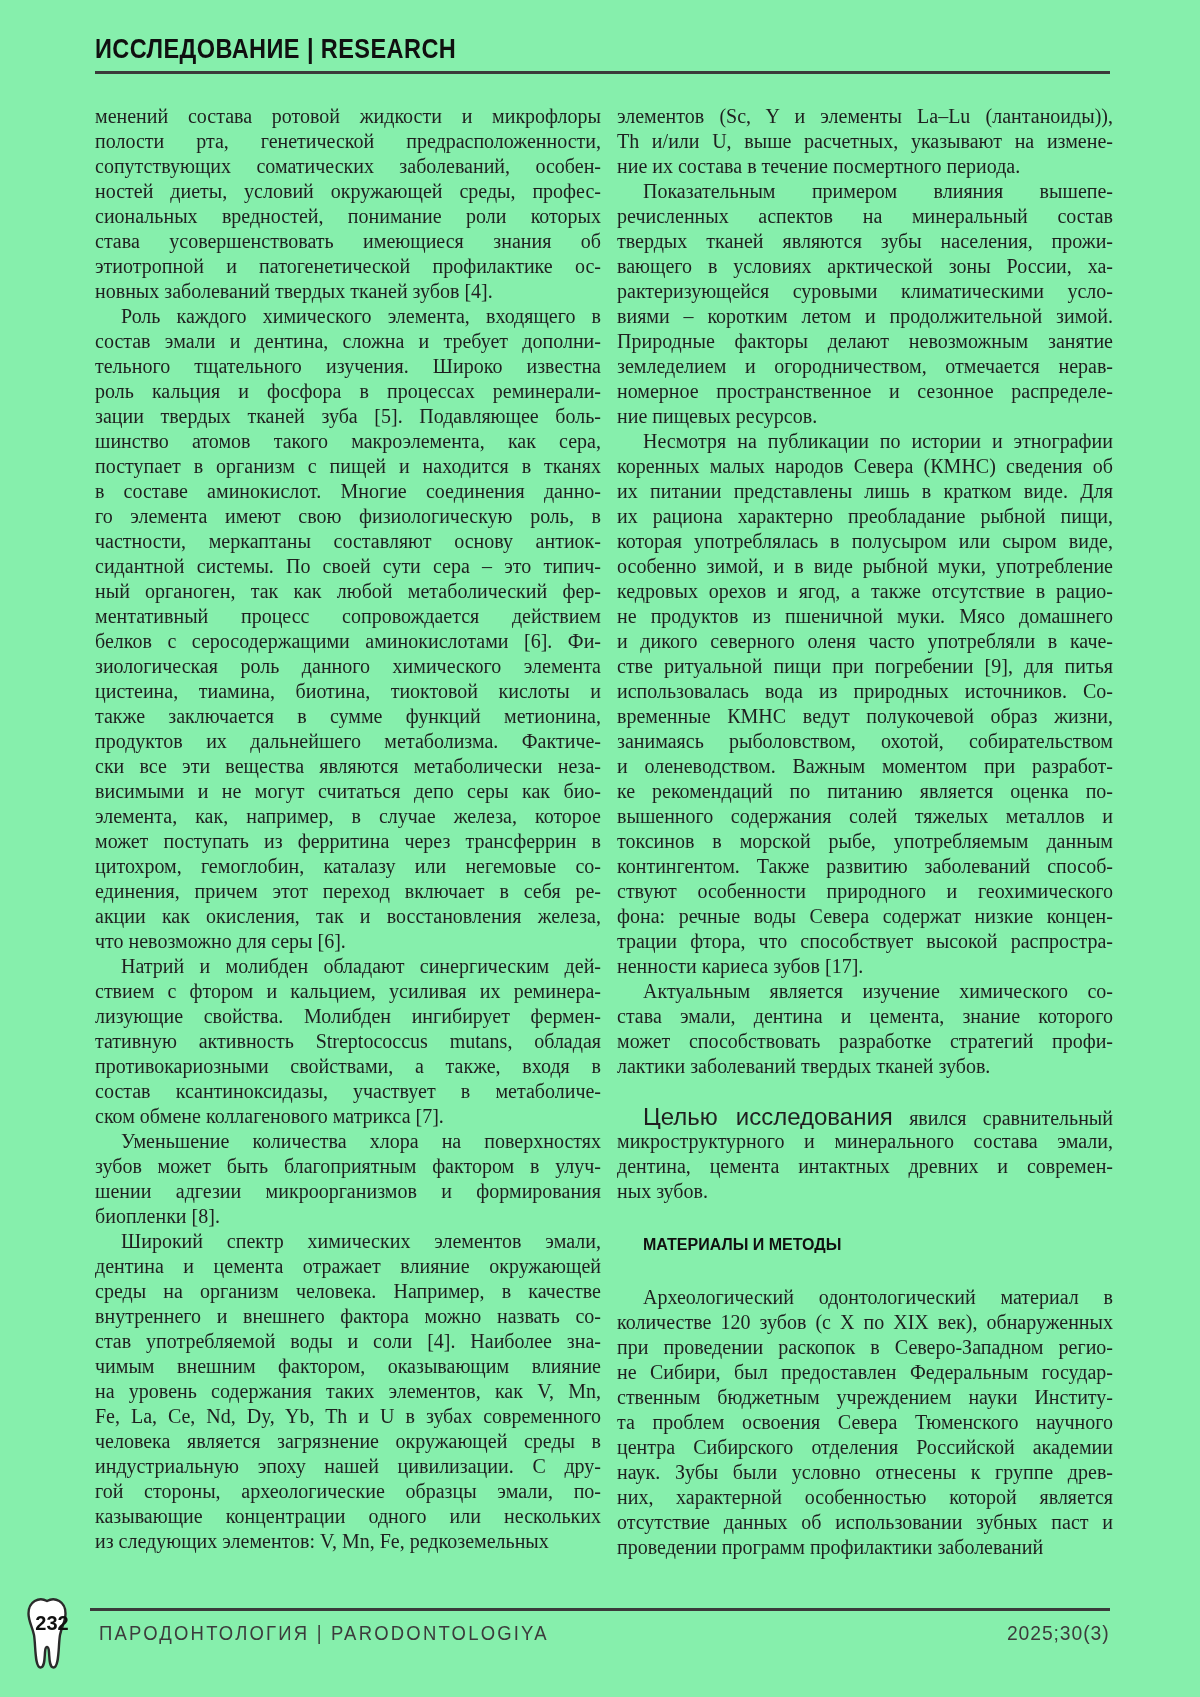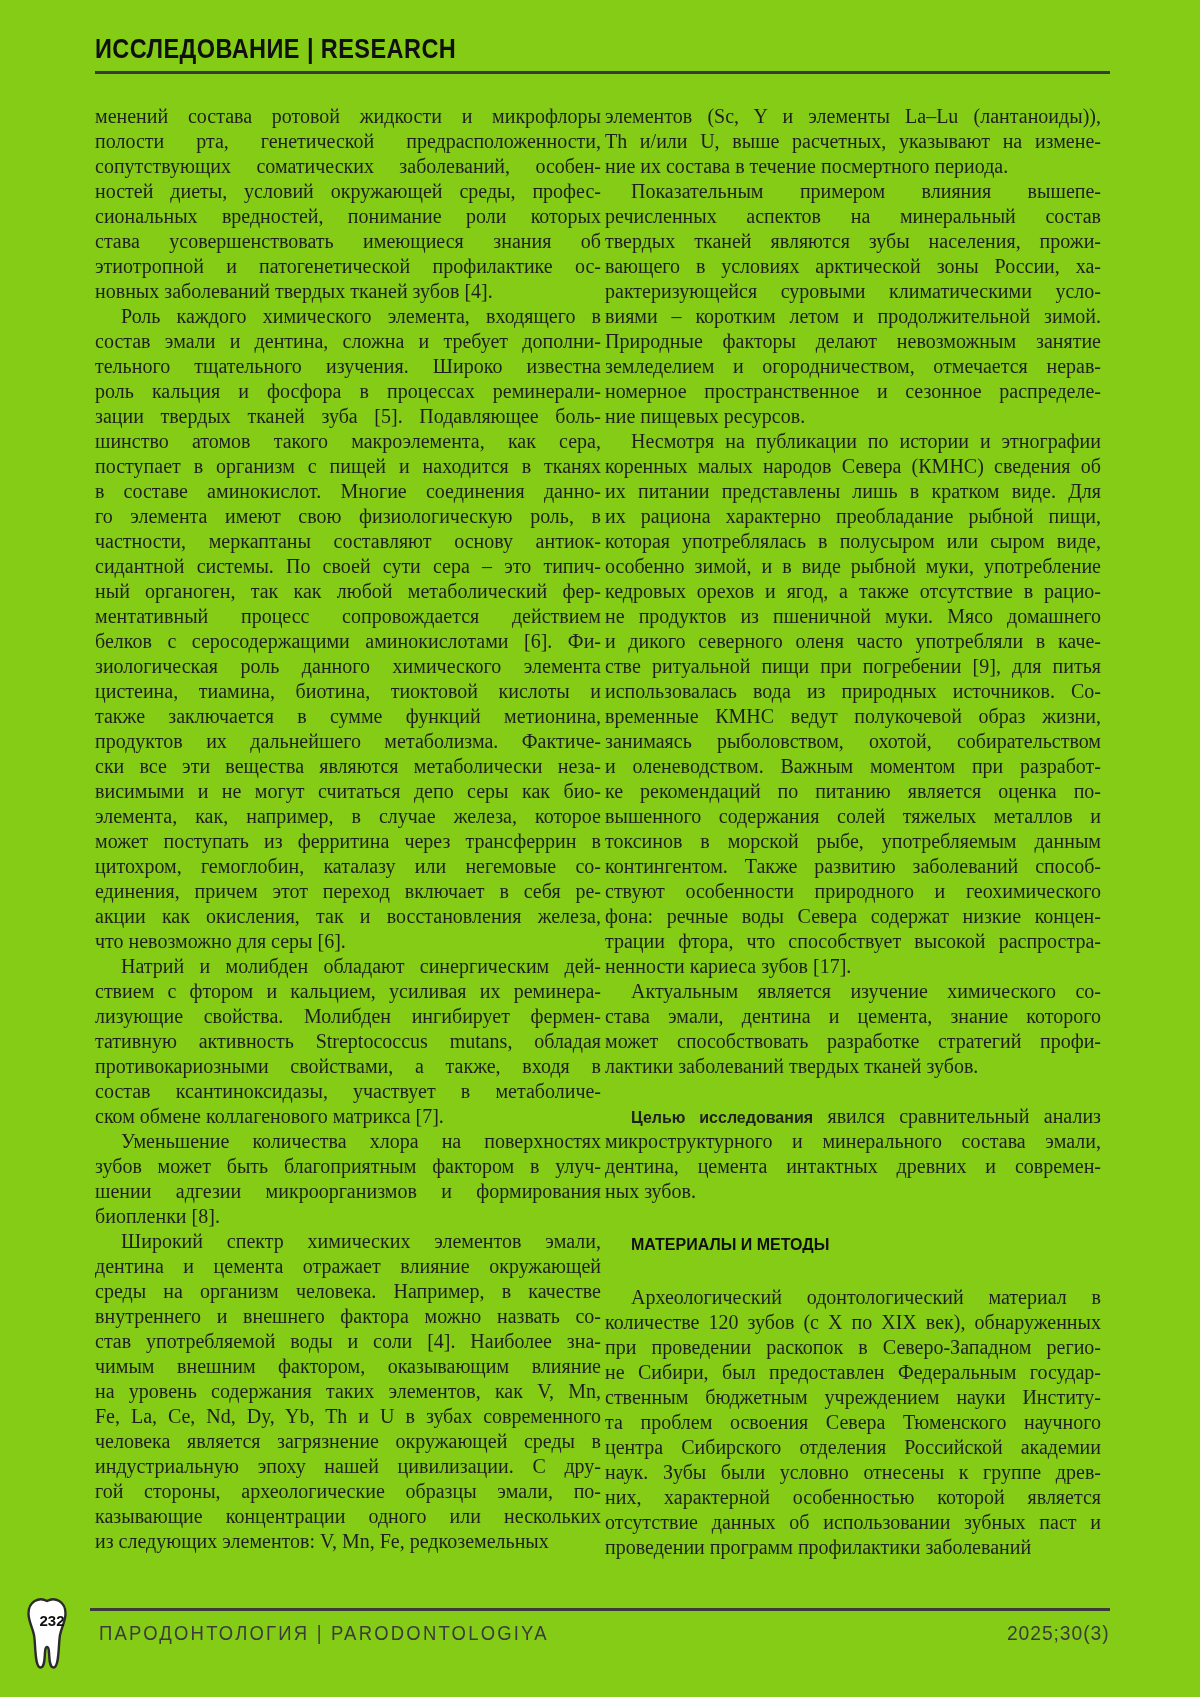--- a/index.html
+++ b/index.html
@@ -1,52 +1,52 @@
 <!DOCTYPE html>
 <html lang="ru"><head>
 <meta charset="utf-8">
 <style>
   html,body{margin:0;padding:0;background:#ffffff;}
   .page{
-    position:relative;width:1200px;height:1697px;background:#84cc16;
+    position:relative;width:1200px;height:1697px;background:#86efac;
     font-family:"Liberation Serif","DejaVu Serif",serif;color:#1f1f1f;overflow:hidden;
   }
   
   .header-title{
     position:absolute;left:95px;top:33px;
     font-family:"Liberation Sans","DejaVu Sans",sans-serif;font-weight:700;font-size:28px;
     letter-spacing:.5px;color:#101010;white-space:nowrap;
     transform:scaleX(.84);transform-origin:left center;
   }
   .header-rule{position:absolute;left:95px;top:71px;width:1015px;height:3px;background:#3a3a3a;}
   
   .columns{position:absolute;left:95px;top:104px;width:1018px;display:flex;}
   .col{display:block;}
-  .col.left{width:506px;margin-right:4px;}
+  .col.left{width:506px;margin-right:16px;}
   .col.right{width:496px;}
   .para{margin:0;padding:0;}
   .line{
     height:25px;line-height:25px;font-size:20px;
     text-align:justify;text-align-last:justify;overflow:hidden;white-space:normal;
   }
   .line.last{text-align-last:left;}
   .line.indent{text-indent:26px;}
-  b.lead{font-family:"Liberation Sans","DejaVu Sans",sans-serif;font-weight:700;font-size:16px;}
+  b.lead{font-family:"Liberation Sans","DejaVu Sans",sans-serif;font-weight:400;font-size:24px;}
   .subheading{
     height:25px;line-height:25px;text-indent:26px;
     font-family:"Liberation Sans","DejaVu Sans",sans-serif;font-weight:700;font-size:16px;color:#101010;
   }
   .spacer{width:100%;}
   
   .footer-rule{position:absolute;left:90px;top:1608px;width:1020px;height:3px;background:#3a3a3a;}
   .tooth{position:absolute;left:24px;top:1596px;width:46px;height:76px;}
   .tooth svg{position:absolute;left:0;top:0;}
   .tooth .num{
     position:absolute;left:10px;right:0;top:16px;text-align:center;
-    font-family:"Liberation Sans","DejaVu Sans",sans-serif;font-weight:700;font-size:15px;color:#101010;
+    font-family:"Liberation Sans","DejaVu Sans",sans-serif;font-weight:700;font-size:20px;color:#101010;
   }
   .footer-journal{
     position:absolute;left:99px;top:1621px;
     font-family:"Liberation Sans","DejaVu Sans",sans-serif;font-size:21px;letter-spacing:2.5px;
     color:#3c3c3c;white-space:nowrap;transform:scaleX(.88);transform-origin:left center;
   }
   .footer-issue{
     position:absolute;right:90px;top:1621px;
     font-family:"Liberation Sans","DejaVu Sans",sans-serif;font-size:21px;letter-spacing:1px;
     color:#3c3c3c;white-space:nowrap;transform:scaleX(.92);transform-origin:right center;

